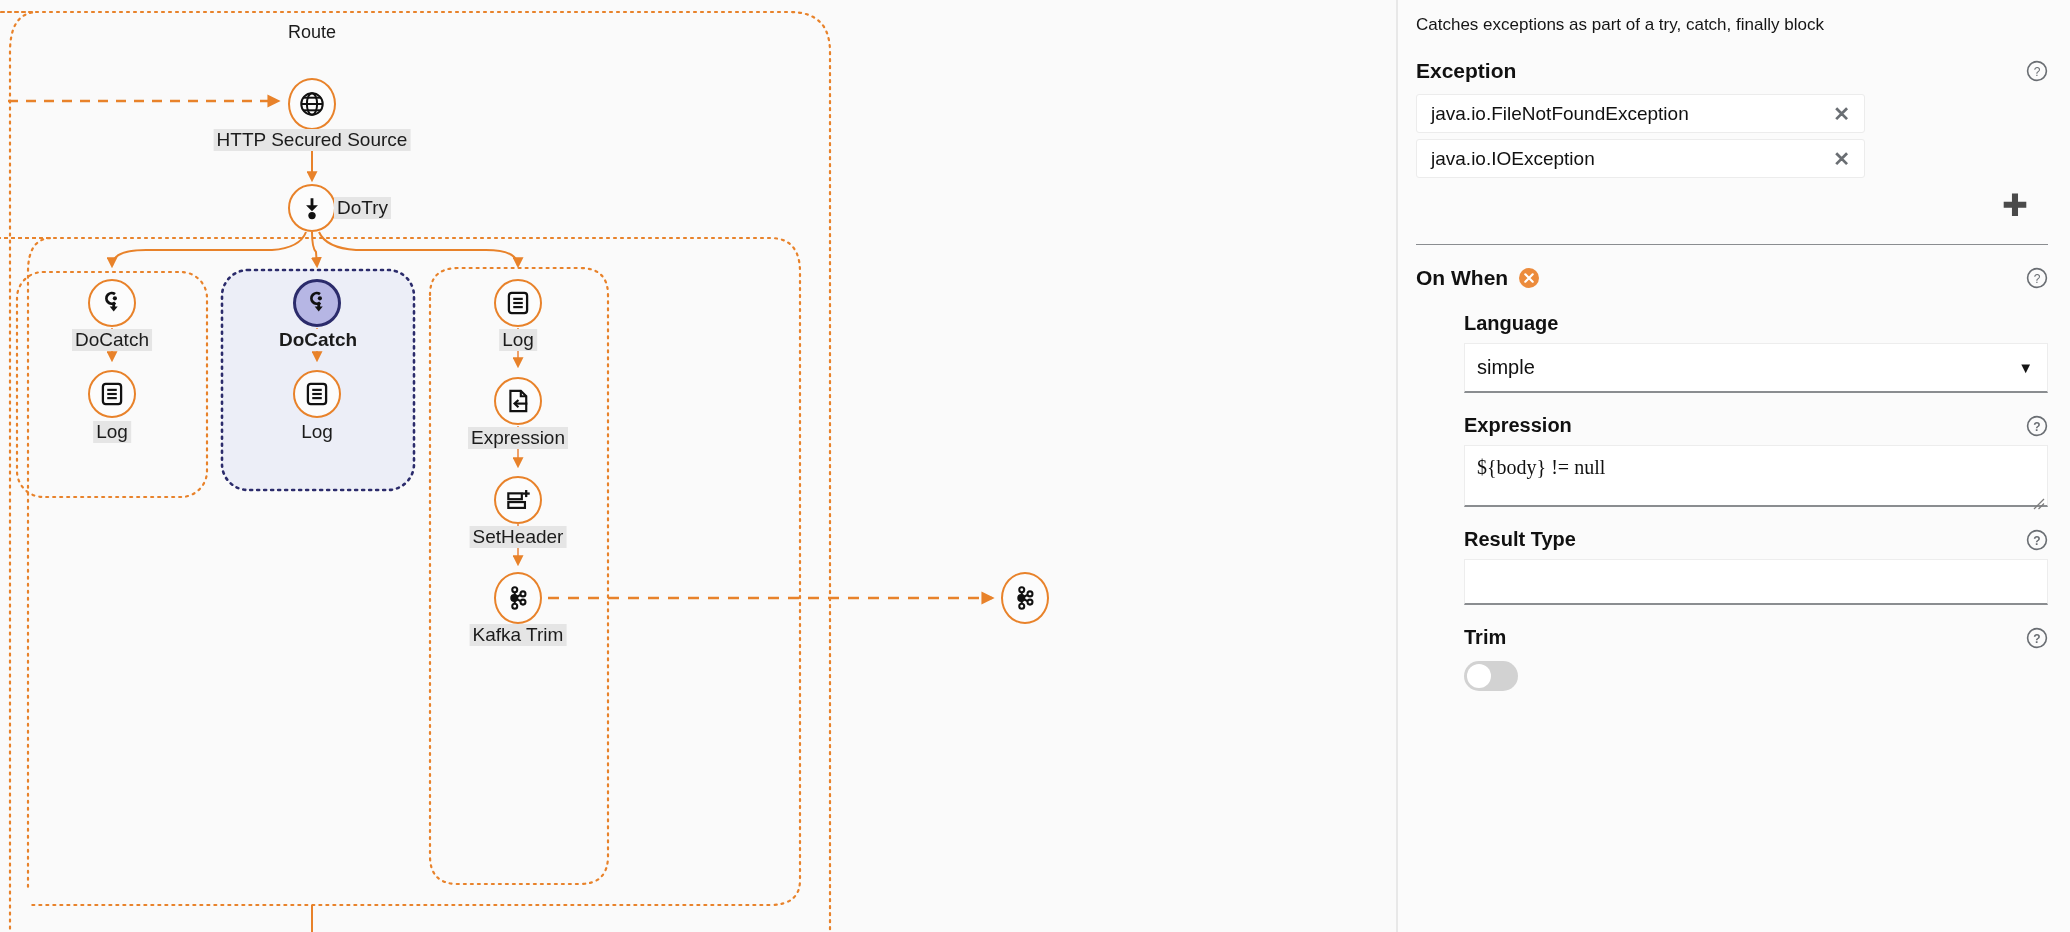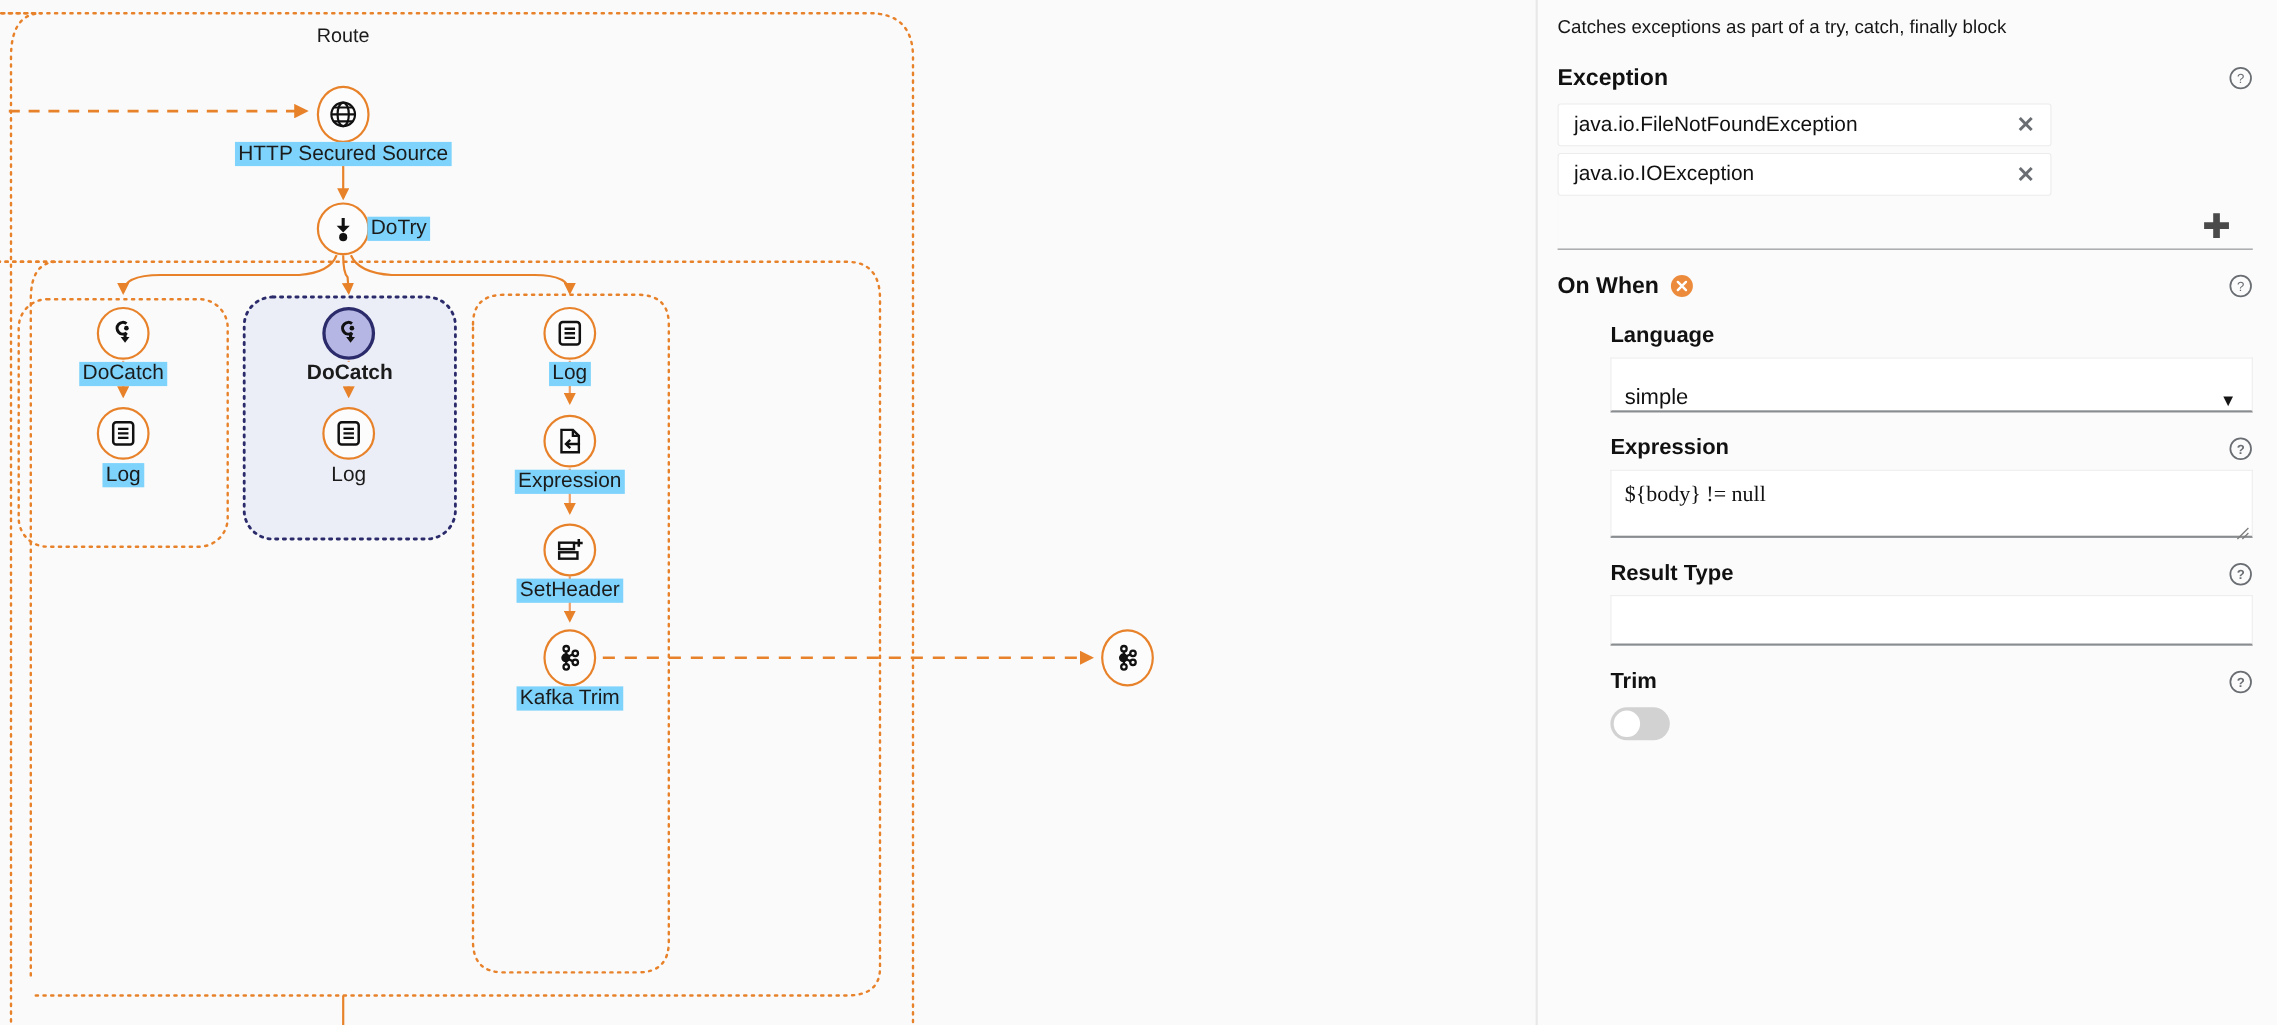--- a/index.html
+++ b/index.html
@@ -36,21 +36,21 @@
     background: #b6b6e4;
     border: 3px solid #2b2b6b;
   }
   .node svg { display: block; }
   .node-label {
     position: absolute;
     z-index: 6;
     font-size: 19px;
     color: #1b1b1b;
     white-space: nowrap;
-    background: #7dd3fc;
+    background: #e5e5e5;
     padding: 0 3px;
     line-height: 22px;
   }
   .node-label.bold { font-weight: bold; }
   .node-label.center { transform: translateX(-50%); }
 
   .group-label {
     position: absolute;
     z-index: 6;
     font-size: 18px;
@@ -88,21 +88,21 @@
   .spacer { flex: 1 1 auto; }
   .help-icon { width: 22px; height: 22px; flex: 0 0 22px; cursor: pointer; }
   .err-badge {
     width: 22px; height: 22px; margin-left: 10px; flex: 0 0 22px;
   }
 
   .chips-box {
     margin-top: 10px;
     border-bottom: 1px solid #8a8d90;
     background: #fbfbfb;
-    padding-bottom: 0;
+    padding-bottom: 18px;
   }
   .chip-row {
     display: flex; align-items: center;
     height: 39px;
     background: #ffffff;
     border: 1px solid #ececec;
     border-radius: 3px;
     margin-bottom: 6px;
     padding: 0 14px 0 14px;
     width: 449px;
@@ -125,21 +125,21 @@
   .field-label {
     font-size: 20px; font-weight: bold; color: #111;
     display: flex; align-items: flex-end; margin-top: 18px; height: 26px;
   }
   .select-box {
     margin-top: 8px;
     height: 50px;
     background: #fff;
     border: 1px solid #ededed;
     border-bottom: 2px solid #8a8d90;
-    display: flex; align-items: flex-end;
+    display: flex; align-items: center;
     padding: 0 14px 0 12px;
     font-size: 20px; color: #111;
     cursor: pointer;
   }
   .caret { margin-left: auto; font-size: 15px; color: #151515; }
   .textarea-box {
     margin-top: 8px;
     height: 62px;
     background: #fff;
     border: 1px solid #ededed;

